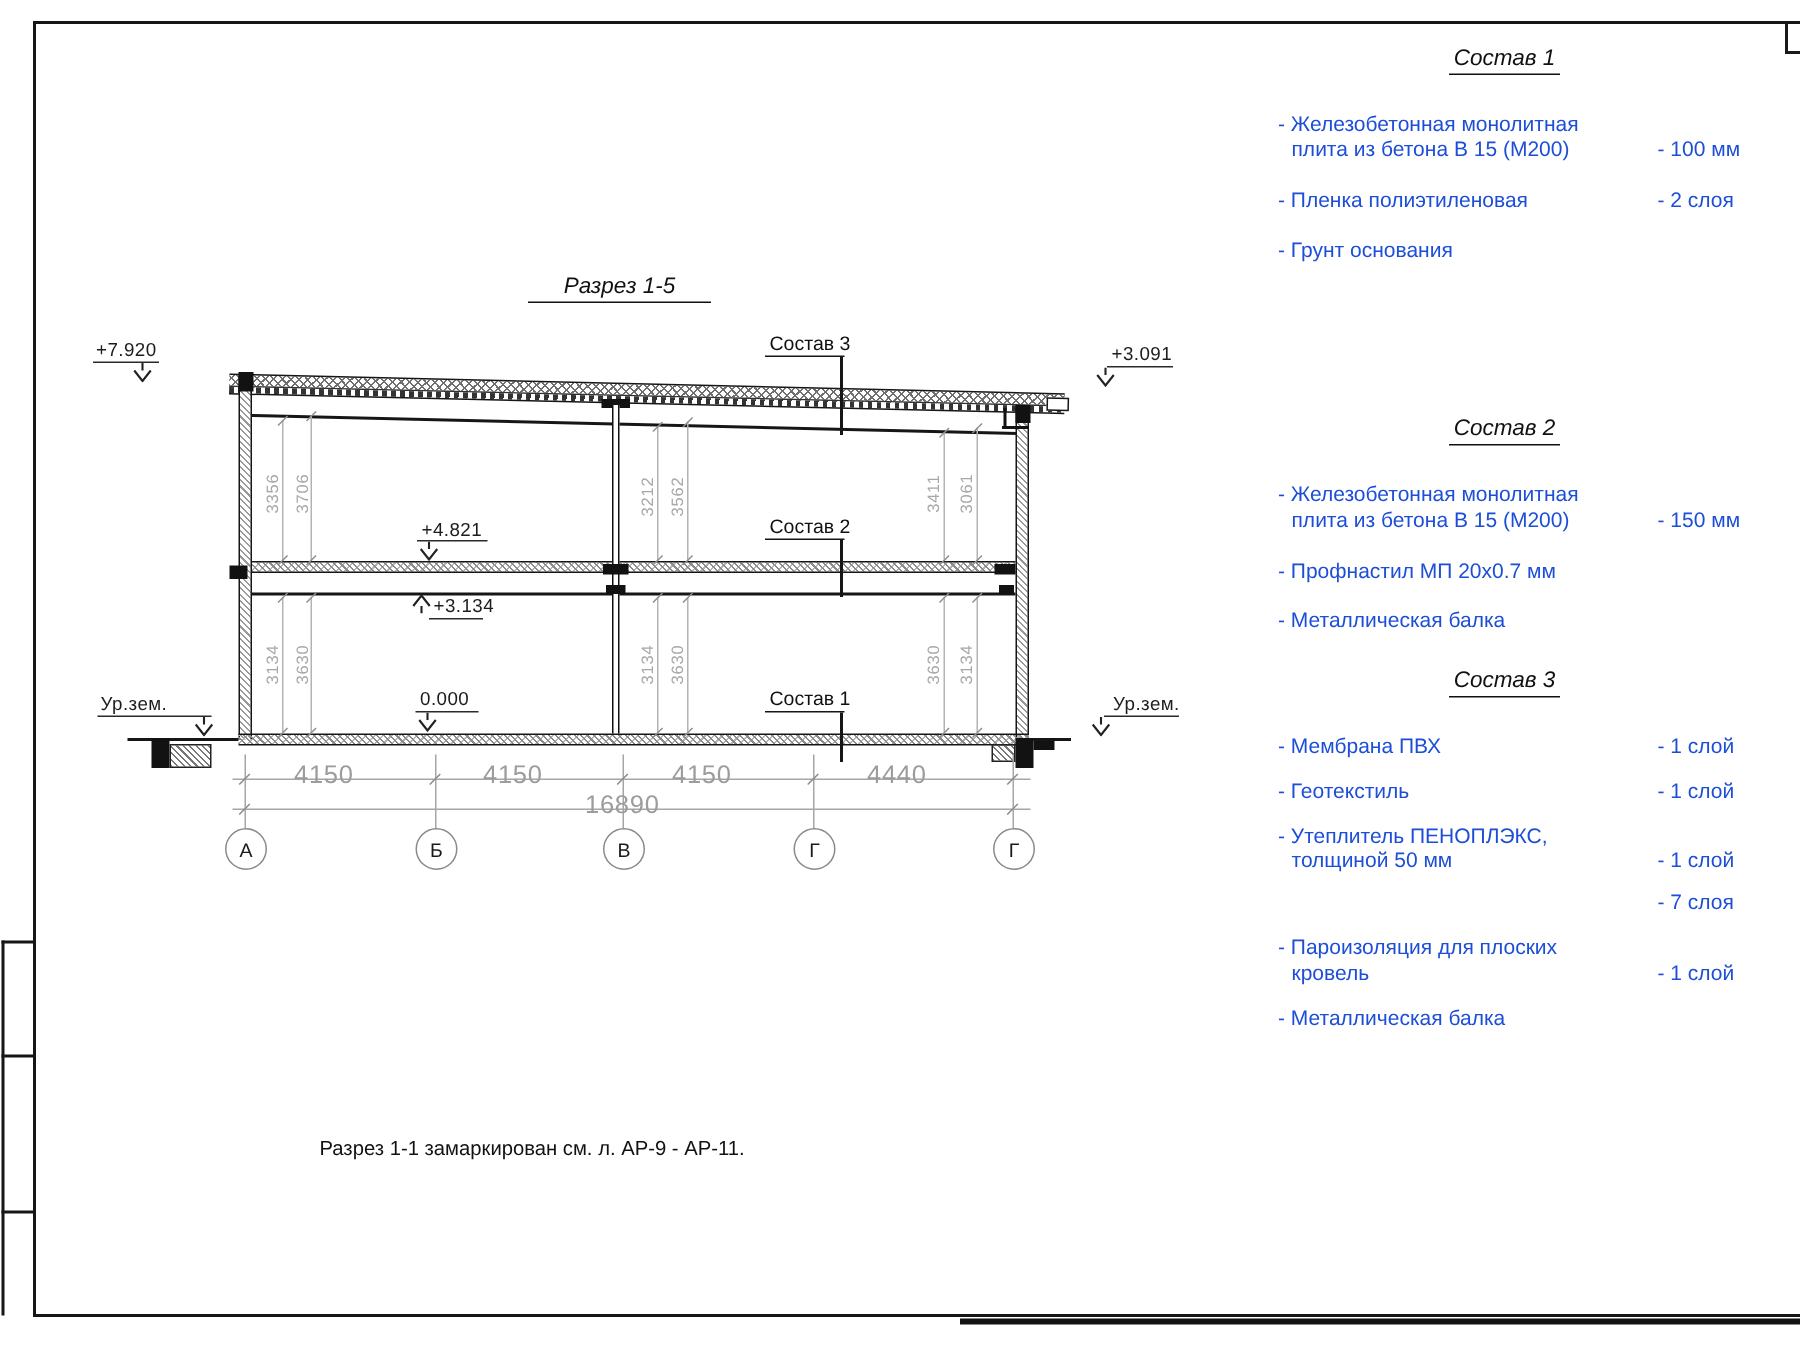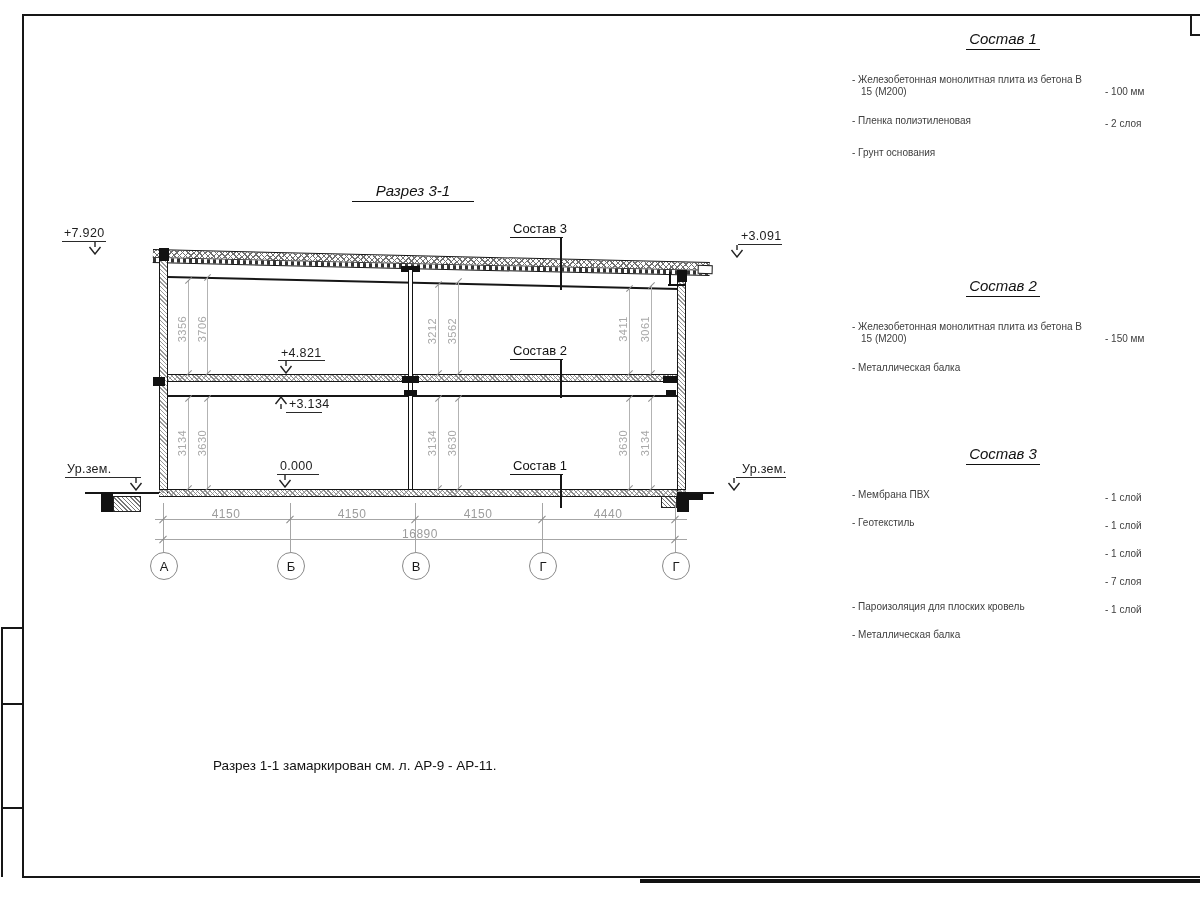--- a/index.html
+++ b/index.html
@@ -28,57 +28,57 @@
         border:1.5px solid #161616;box-sizing:border-box}
   .chord{position:absolute;left:168px;top:276px;width:511px;height:2px;background:#161616;
         transform:rotate(1.35deg);transform-origin:0 0}
   
   .vdim{position:absolute;width:1px;background:#b3b3b3}
   .vdim::before,.vdim::after{content:"";position:absolute;width:9px;height:1px;background:#8f8f8f;
         left:-4px;transform:rotate(-45deg)}
   .vdim::before{top:0}.vdim::after{bottom:0}
   .vtext{position:absolute;width:44px;text-align:center;font-size:11px;color:#a8a8a8;
         letter-spacing:.5px;transform:rotate(-90deg)}
-  .dimnum{position:absolute;width:60px;text-align:center;font-size:12px;color:#9c9c9c;letter-spacing:.5px}
+  .dimnum{position:absolute;width:60px;font-size:17px;color:#9c9c9c;letter-spacing:.5px}
   .htick{position:absolute;width:10px;height:1px;background:#8a8a8a;transform:rotate(-45deg)}
   .axis{position:absolute;width:26px;height:26px;border:1px solid #8a8a8a;border-radius:50%;
         display:flex;align-items:center;justify-content:center;font-size:13px;color:#1a1a1a;background:#fff}
   
   .elev-text{position:absolute;font-size:12.5px;color:#1d1d1d;letter-spacing:.3px}
   .elev-line{position:absolute;height:1px;background:#2a2a2a}
   .leader-text{position:absolute;font-size:13px;color:#111}
   .svgarrow{position:absolute}
   .sec-title{position:absolute;left:352px;top:182px;width:122px;text-align:center;
         font-size:15px;font-style:italic;color:#111;border-bottom:1px solid #111;padding-bottom:2px}
   .note{position:absolute;left:213px;top:758px;font-size:13.5px;color:#111}
   
   .panel{position:absolute;left:852px;width:302px}
   .panel-h{font-size:15px;font-style:italic;text-align:center;margin-bottom:27px;color:#111}
   .panel-h span{border-bottom:1px solid #111;padding:0 3px 2px}
-  .pitem{position:relative;margin-bottom:17px;font-size:10px;line-height:1.2;min-height:15px;color:#404040}
+  .pitem{position:relative;margin-bottom:17px;font-size:14px;line-height:1.2;min-height:15px;color:#1d4ed8}
   .pitem .lab{width:232px;padding-left:9px;text-indent:-9px}
   .pitem .val{position:absolute;left:253px;bottom:0;white-space:nowrap}
   .panel3 .pitem{margin-bottom:13px}
 </style>
 </head>
 <body>
 
 <div id="sheet">
 
   <div class="ln" style="left:22px;top:14px;width:1178px;height:2px"></div>
   <div class="ln" style="left:22px;top:14px;width:2px;height:864px"></div>
   <div class="ln" style="left:22px;top:876px;width:1178px;height:2px"></div>
   <div class="blk" style="left:640px;top:879px;width:560px;height:4px"></div>
   <div style="position:absolute;left:1190px;top:16px;width:10px;height:18px;border-left:2px solid #1a1a1a;border-bottom:2px solid #1a1a1a"></div>
   <div class="ln" style="left:1px;top:627px;width:2px;height:250px"></div>
   <div class="ln" style="left:1px;top:627px;width:21px;height:1.5px"></div>
   <div class="ln" style="left:1px;top:703px;width:21px;height:1.5px"></div>
   <div class="ln" style="left:1px;top:807px;width:21px;height:1.5px"></div>
 
-  <div class="sec-title">Разрез 3-1</div>
+  <div class="sec-title">Разрез 1-5</div>
 
   <div class="roof">
     <div class="roof-hatch"></div>
     <div class="roof-dash"></div>
     <div class="roof-cap"></div>
   </div>
   <div class="chord"></div>
 
   <div class="wall" style="left:159px;top:250px;height:243px"></div>
   <div class="blk" style="left:159px;top:248px;width:10px;height:13px"></div>
@@ -236,35 +236,39 @@
     </div>
   </div>
 
   <div class="panel" style="top:277px">
     <div class="panel-h"><span>Состав 2</span></div>
     <div class="pitem">
       <div class="lab">- Железобетонная монолитная плита из бетона В 15 (М200)</div>
       <div class="val">- 150 мм</div>
     </div>
     <div class="pitem">
+      <div class="lab">- Профнастил МП 20x0.7 мм</div>
+    </div>
+    <div class="pitem">
       <div class="lab">- Металлическая балка</div>
     </div>
   </div>
 
   <div class="panel panel3" style="top:445px">
     <div class="panel-h"><span>Состав 3</span></div>
     <div class="pitem">
       <div class="lab">- Мембрана ПВХ</div>
       <div class="val">- 1 слой</div>
     </div>
     <div class="pitem">
       <div class="lab">- Геотекстиль</div>
       <div class="val">- 1 слой</div>
     </div>
     <div class="pitem">
+      <div class="lab">- Утеплитель ПЕНОПЛЭКС, толщиной 50 мм</div>
       <div class="val">- 1 слой</div>
     </div>
     <div class="pitem">
       <div class="val">- 7 слоя</div>
     </div>
     <div class="pitem">
       <div class="lab">- Пароизоляция для плоских кровель</div>
       <div class="val">- 1 слой</div>
     </div>
     <div class="pitem">

